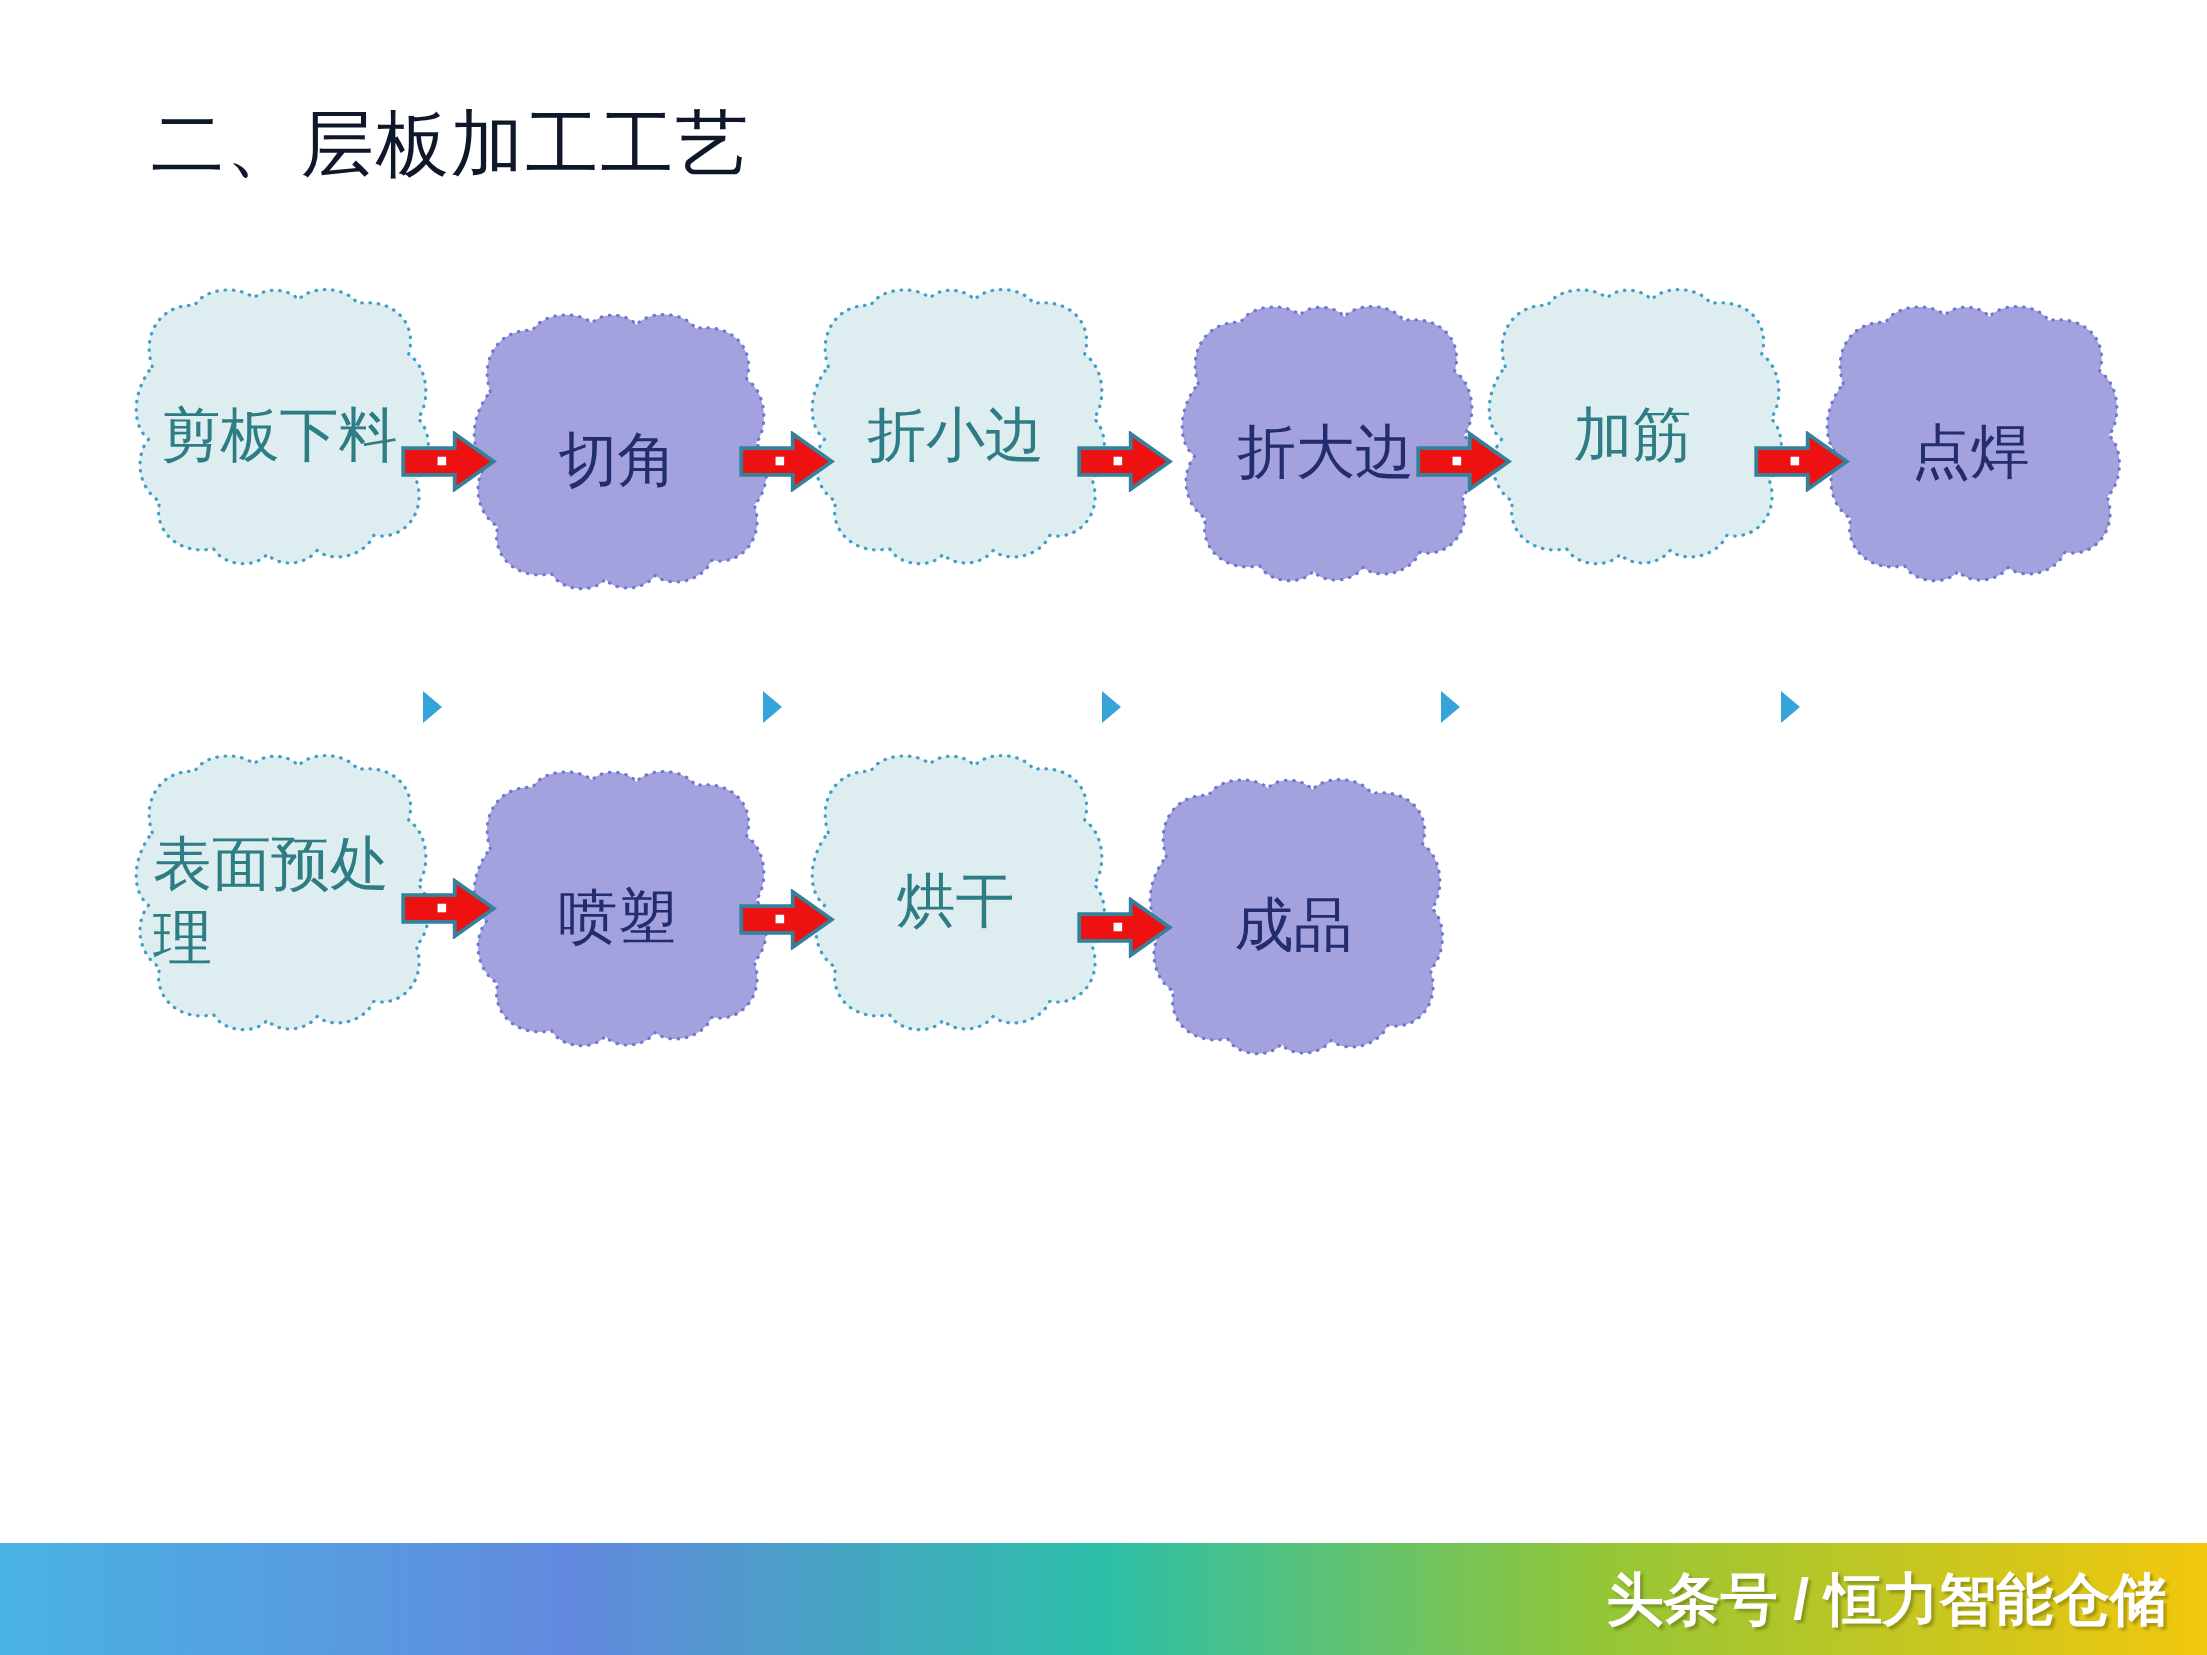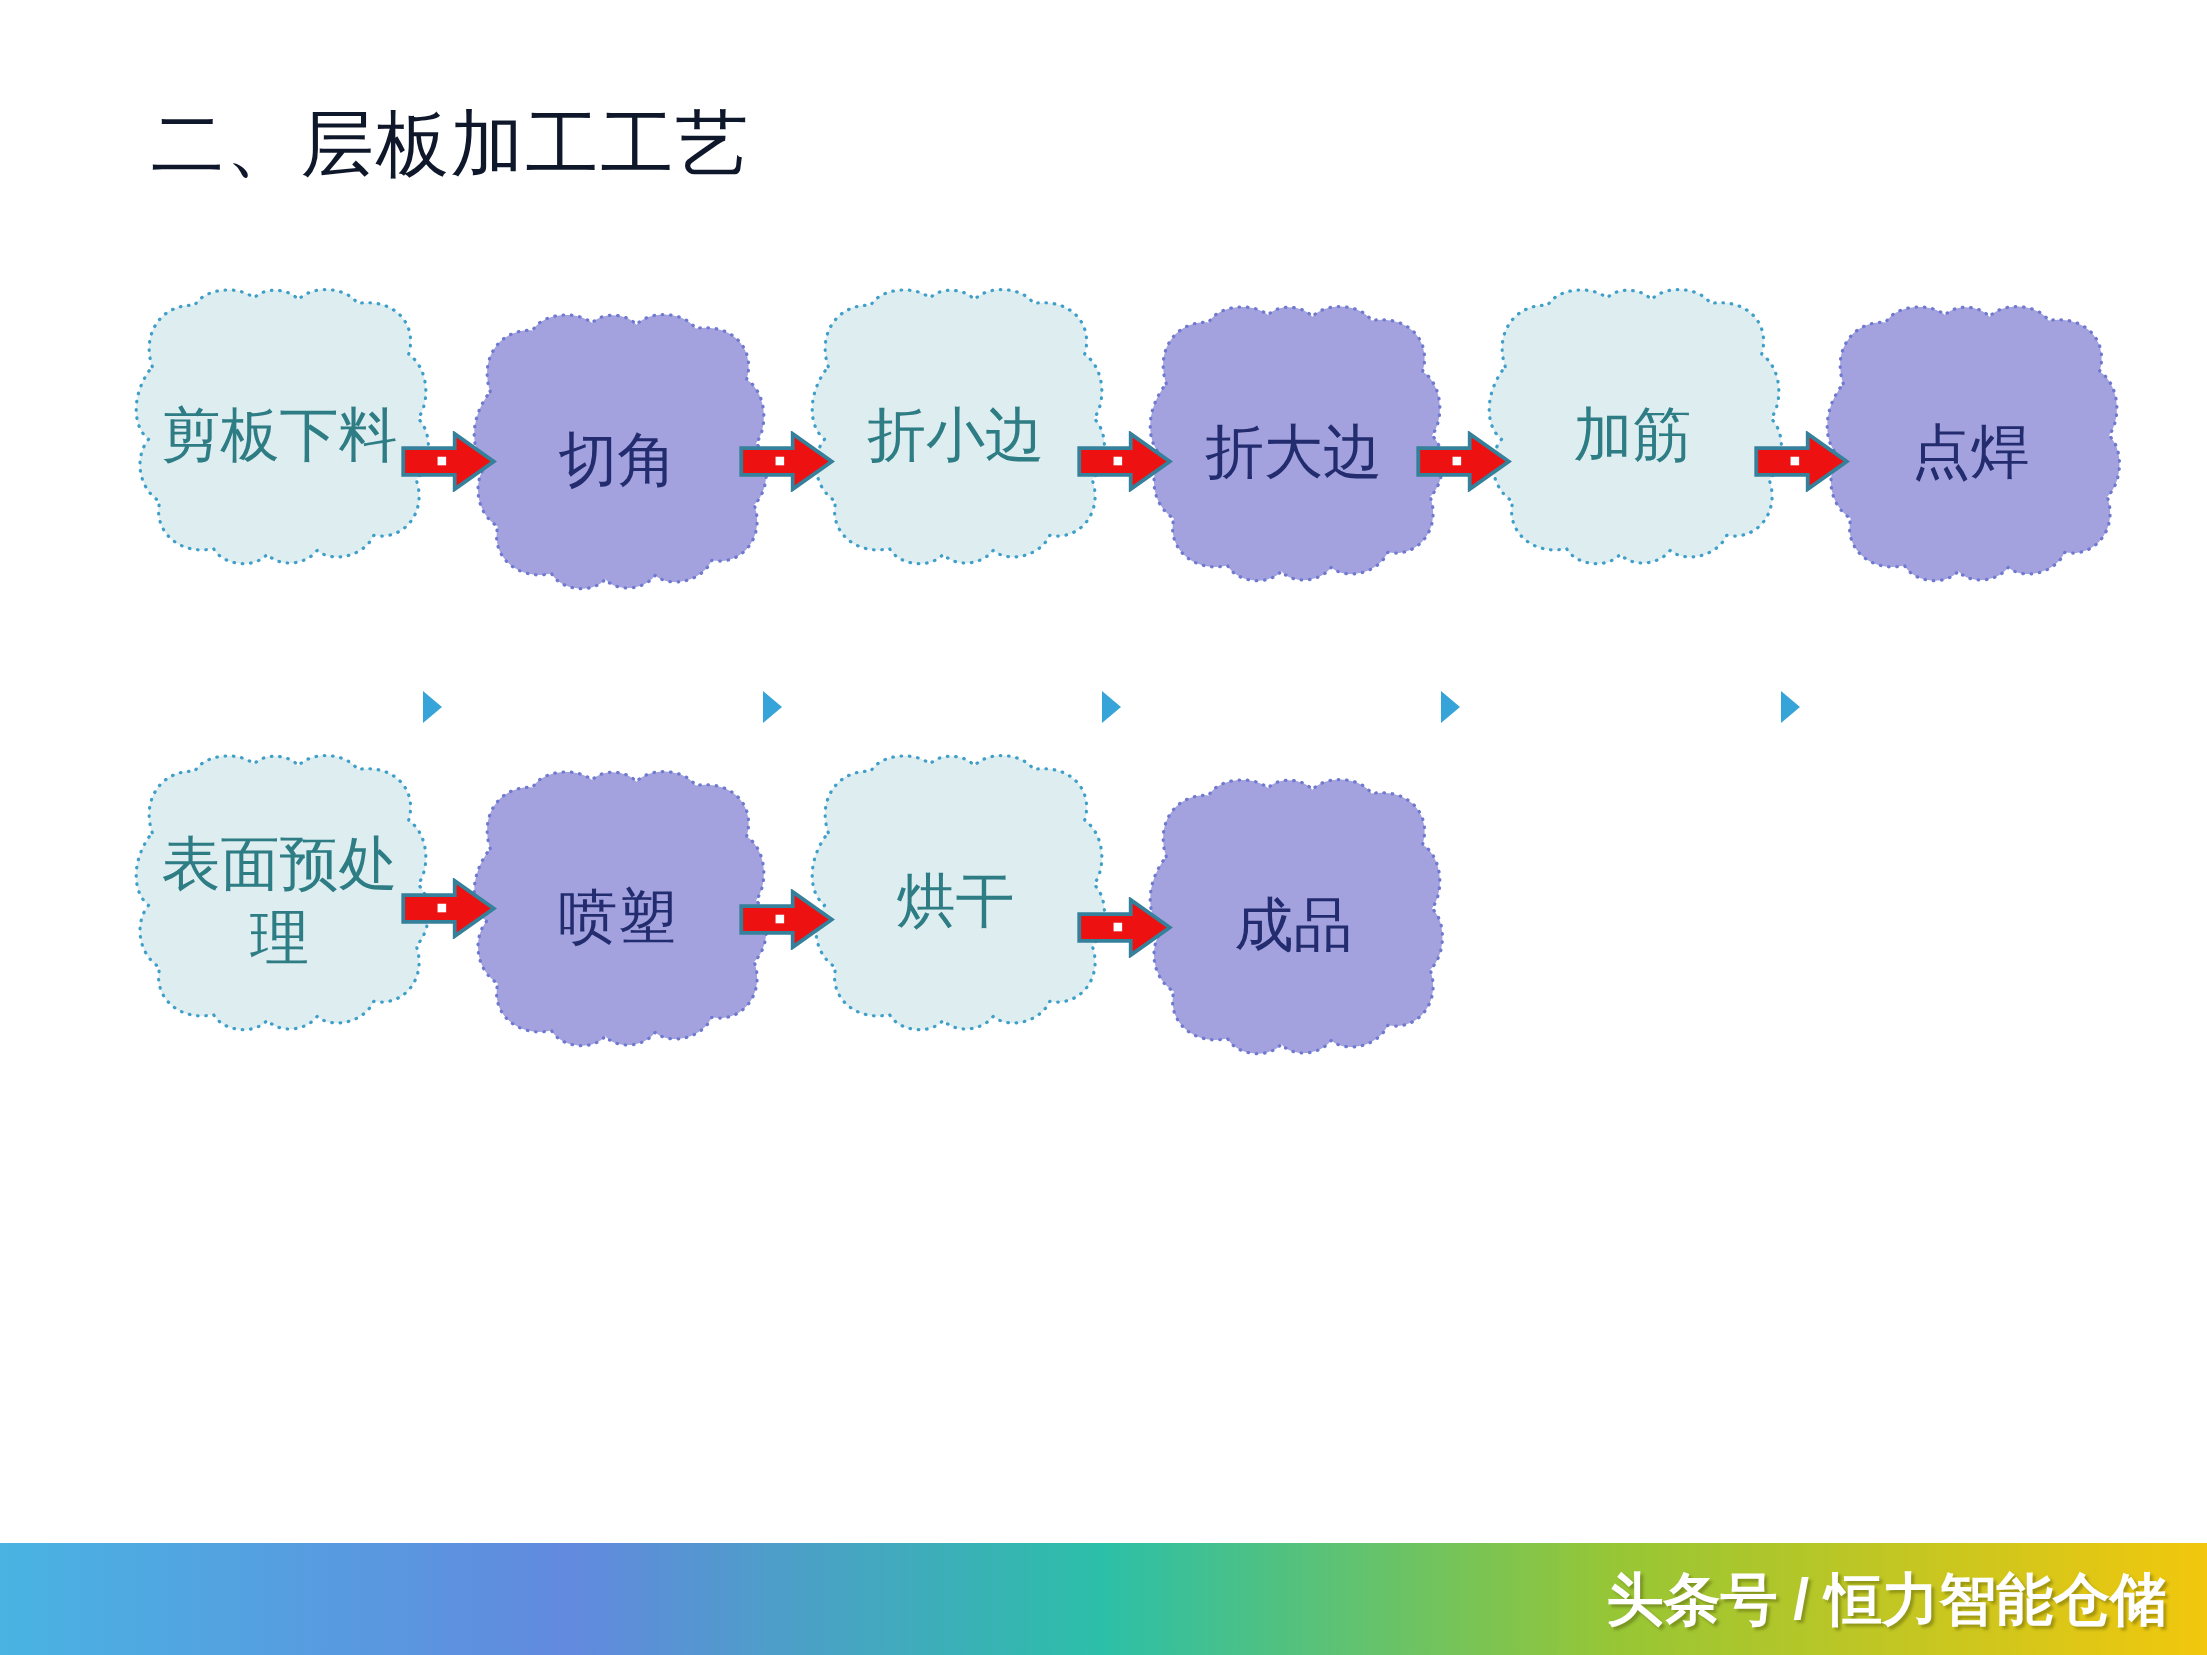--- a/index.html
+++ b/index.html
@@ -46,21 +46,21 @@
     stroke-linejoin: round;
   }
   .cloud.light .cloud-path { fill: #ddedf0; stroke: #3f9fc8; }
   .cloud.purple .cloud-path { fill: #a3a2de; stroke: #6f79cf; }
   .cloud-label {
     position: absolute;
     inset: 0;
     display: flex;
     align-items: center;
     justify-content: center;
-    text-align: center;
+    text-align: left;
     padding: 0 29px;
     font-family: "Liberation Serif", "DejaVu Serif", serif;
     font-size: 59px;
     line-height: 1.26;
   }
   .cloud.light .cloud-label { color: #2e7d85; }
   .cloud.purple .cloud-label { color: #232c6e; }
   .h-arrow {
     position: absolute;
     width: 96px;
@@ -118,21 +118,21 @@
         <path class="cloud-path" d="M 30 95 C 18 60 40 28 75 30 C 85 12 120 8 138 22 C 150 10 175 12 185 24 C 200 8 235 10 248 28 C 285 22 312 48 302 82 C 322 95 326 130 312 150 C 328 165 326 200 310 215 C 322 248 298 280 265 274 C 255 296 222 304 205 290 C 192 306 165 308 152 294 C 138 310 105 306 95 288 C 60 296 30 270 38 238 C 16 225 10 192 26 172 C 8 158 8 122 30 95 Z"></path>
       </svg>
     <div class="cloud-label">切角</div>
   </div>
   <div class="cloud light" style="left:800px; top:275px;">
     <svg viewBox="0 0 330 335">
         <path class="cloud-path" d="M 30 95 C 18 60 40 28 75 30 C 85 12 120 8 138 22 C 150 10 175 12 185 24 C 200 8 235 10 248 28 C 285 22 312 48 302 82 C 322 95 326 130 312 150 C 328 165 326 200 310 215 C 322 248 298 280 265 274 C 255 296 222 304 205 290 C 192 306 165 308 152 294 C 138 310 105 306 95 288 C 60 296 30 270 38 238 C 16 225 10 192 26 172 C 8 158 8 122 30 95 Z"></path>
       </svg>
     <div class="cloud-label">折小边</div>
   </div>
-  <div class="cloud purple" style="left:1138px; top:292px;">
+  <div class="cloud purple" style="left:1170px; top:292px;">
     <svg viewBox="0 0 330 335">
         <path class="cloud-path" d="M 30 95 C 18 60 40 28 75 30 C 85 12 120 8 138 22 C 150 10 175 12 185 24 C 200 8 235 10 248 28 C 285 22 312 48 302 82 C 322 95 326 130 312 150 C 328 165 326 200 310 215 C 322 248 298 280 265 274 C 255 296 222 304 205 290 C 192 306 165 308 152 294 C 138 310 105 306 95 288 C 60 296 30 270 38 238 C 16 225 10 192 26 172 C 8 158 8 122 30 95 Z"></path>
       </svg>
     <div class="cloud-label">折大边</div>
   </div>
   <div class="cloud light" style="left:1477px; top:275px;">
     <svg viewBox="0 0 330 335">
         <path class="cloud-path" d="M 30 95 C 18 60 40 28 75 30 C 85 12 120 8 138 22 C 150 10 175 12 185 24 C 200 8 235 10 248 28 C 285 22 312 48 302 82 C 322 95 326 130 312 150 C 328 165 326 200 310 215 C 322 248 298 280 265 274 C 255 296 222 304 205 290 C 192 306 165 308 152 294 C 138 310 105 306 95 288 C 60 296 30 270 38 238 C 16 225 10 192 26 172 C 8 158 8 122 30 95 Z"></path>
       </svg>
     <div class="cloud-label">加筋</div>

